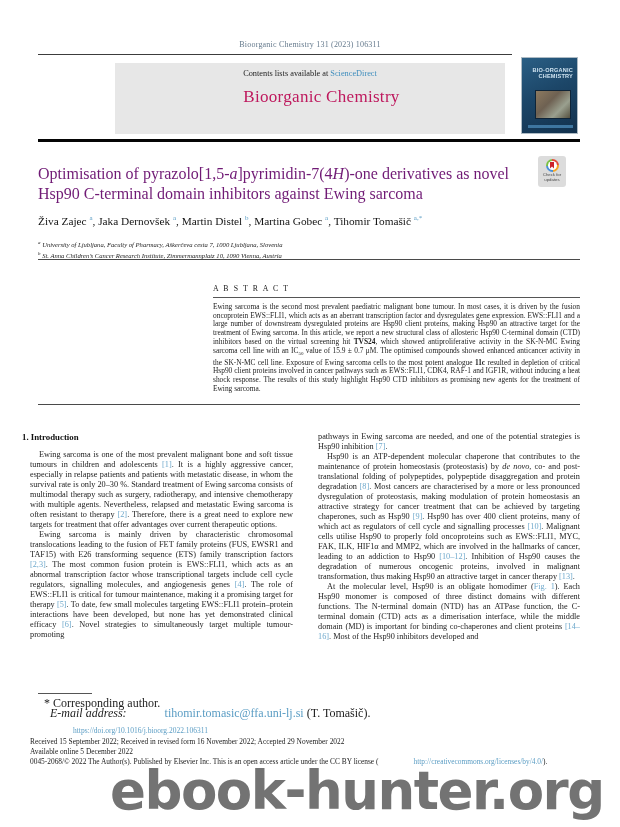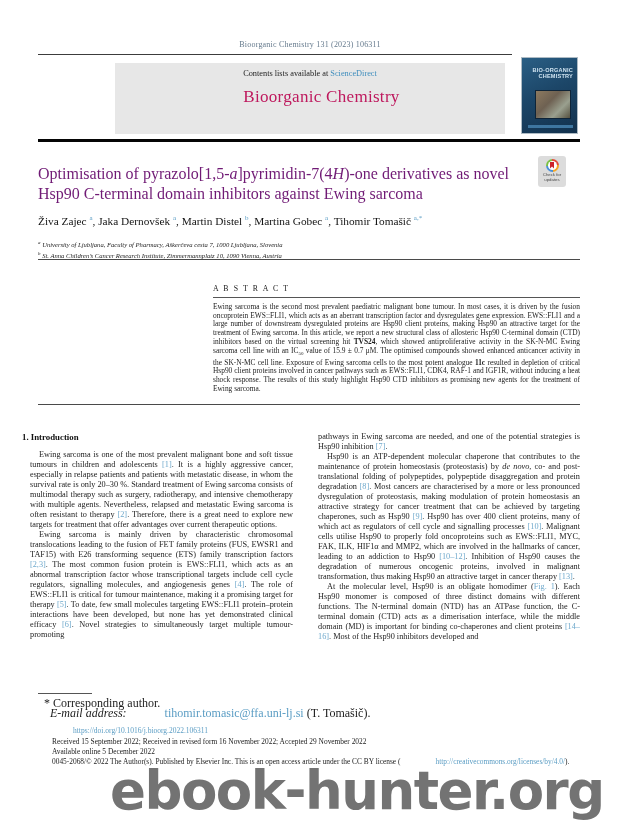--- a/index.html
+++ b/index.html
@@ -82,21 +82,21 @@
   .col-left{position:absolute;left:30px;top:450px;width:263px;}
   .col-right{position:absolute;left:318px;top:432px;width:262px;}
   .tlink{color:#6fa9cc;}
 
   
   .fn-rule{position:absolute;left:38px;top:693px;width:54px;height:1px;background:#555;}
   .footnote{position:absolute;left:44px;top:698px;width:400px;font-size:12px;line-height:10px;color:#1c1c1c;}
   .fn-email-label{font-style:italic;}
   .link{color:#5b9dc4;text-decoration:none;padding-left:35px;}
   .doi-line{position:absolute;left:38px;top:726px;font-size:7.5px;}
-  .meta{position:absolute;left:52px;top:737px;width:542px;font-size:7.4px;line-height:9.8px;color:#1c1c1c;}
+  .meta{position:absolute;left:30px;top:737px;width:542px;font-size:7.4px;line-height:9.8px;color:#1c1c1c;}
 
   
   .watermark{position:absolute;left:110px;top:760px;font-family:"DejaVu Sans",sans-serif;
              font-weight:bold;font-size:53px;letter-spacing:-1.5px;color:#737373;white-space:nowrap;}
 </style>
 </head>
 <body>
 
 <div class="page">
 

